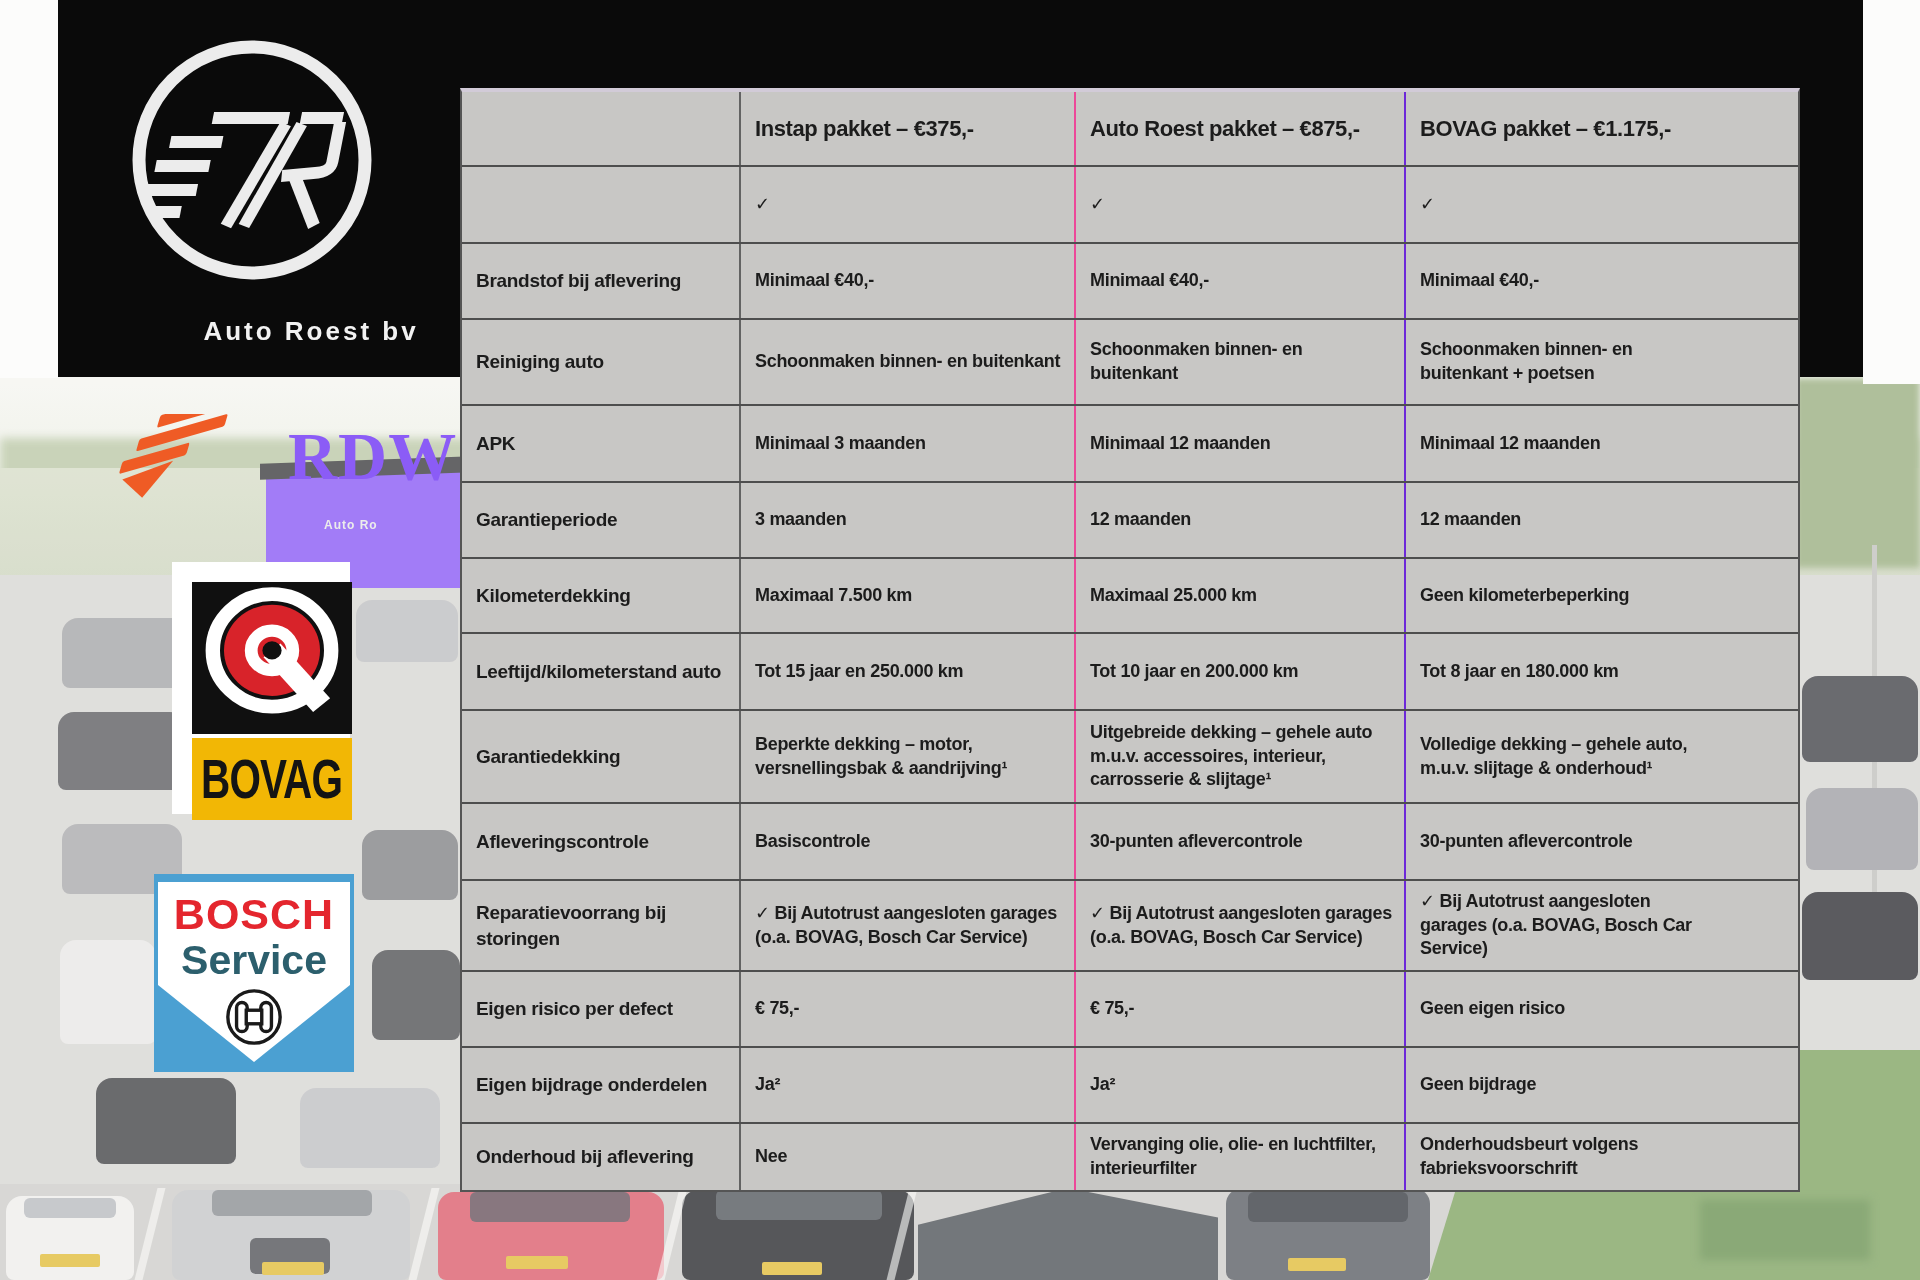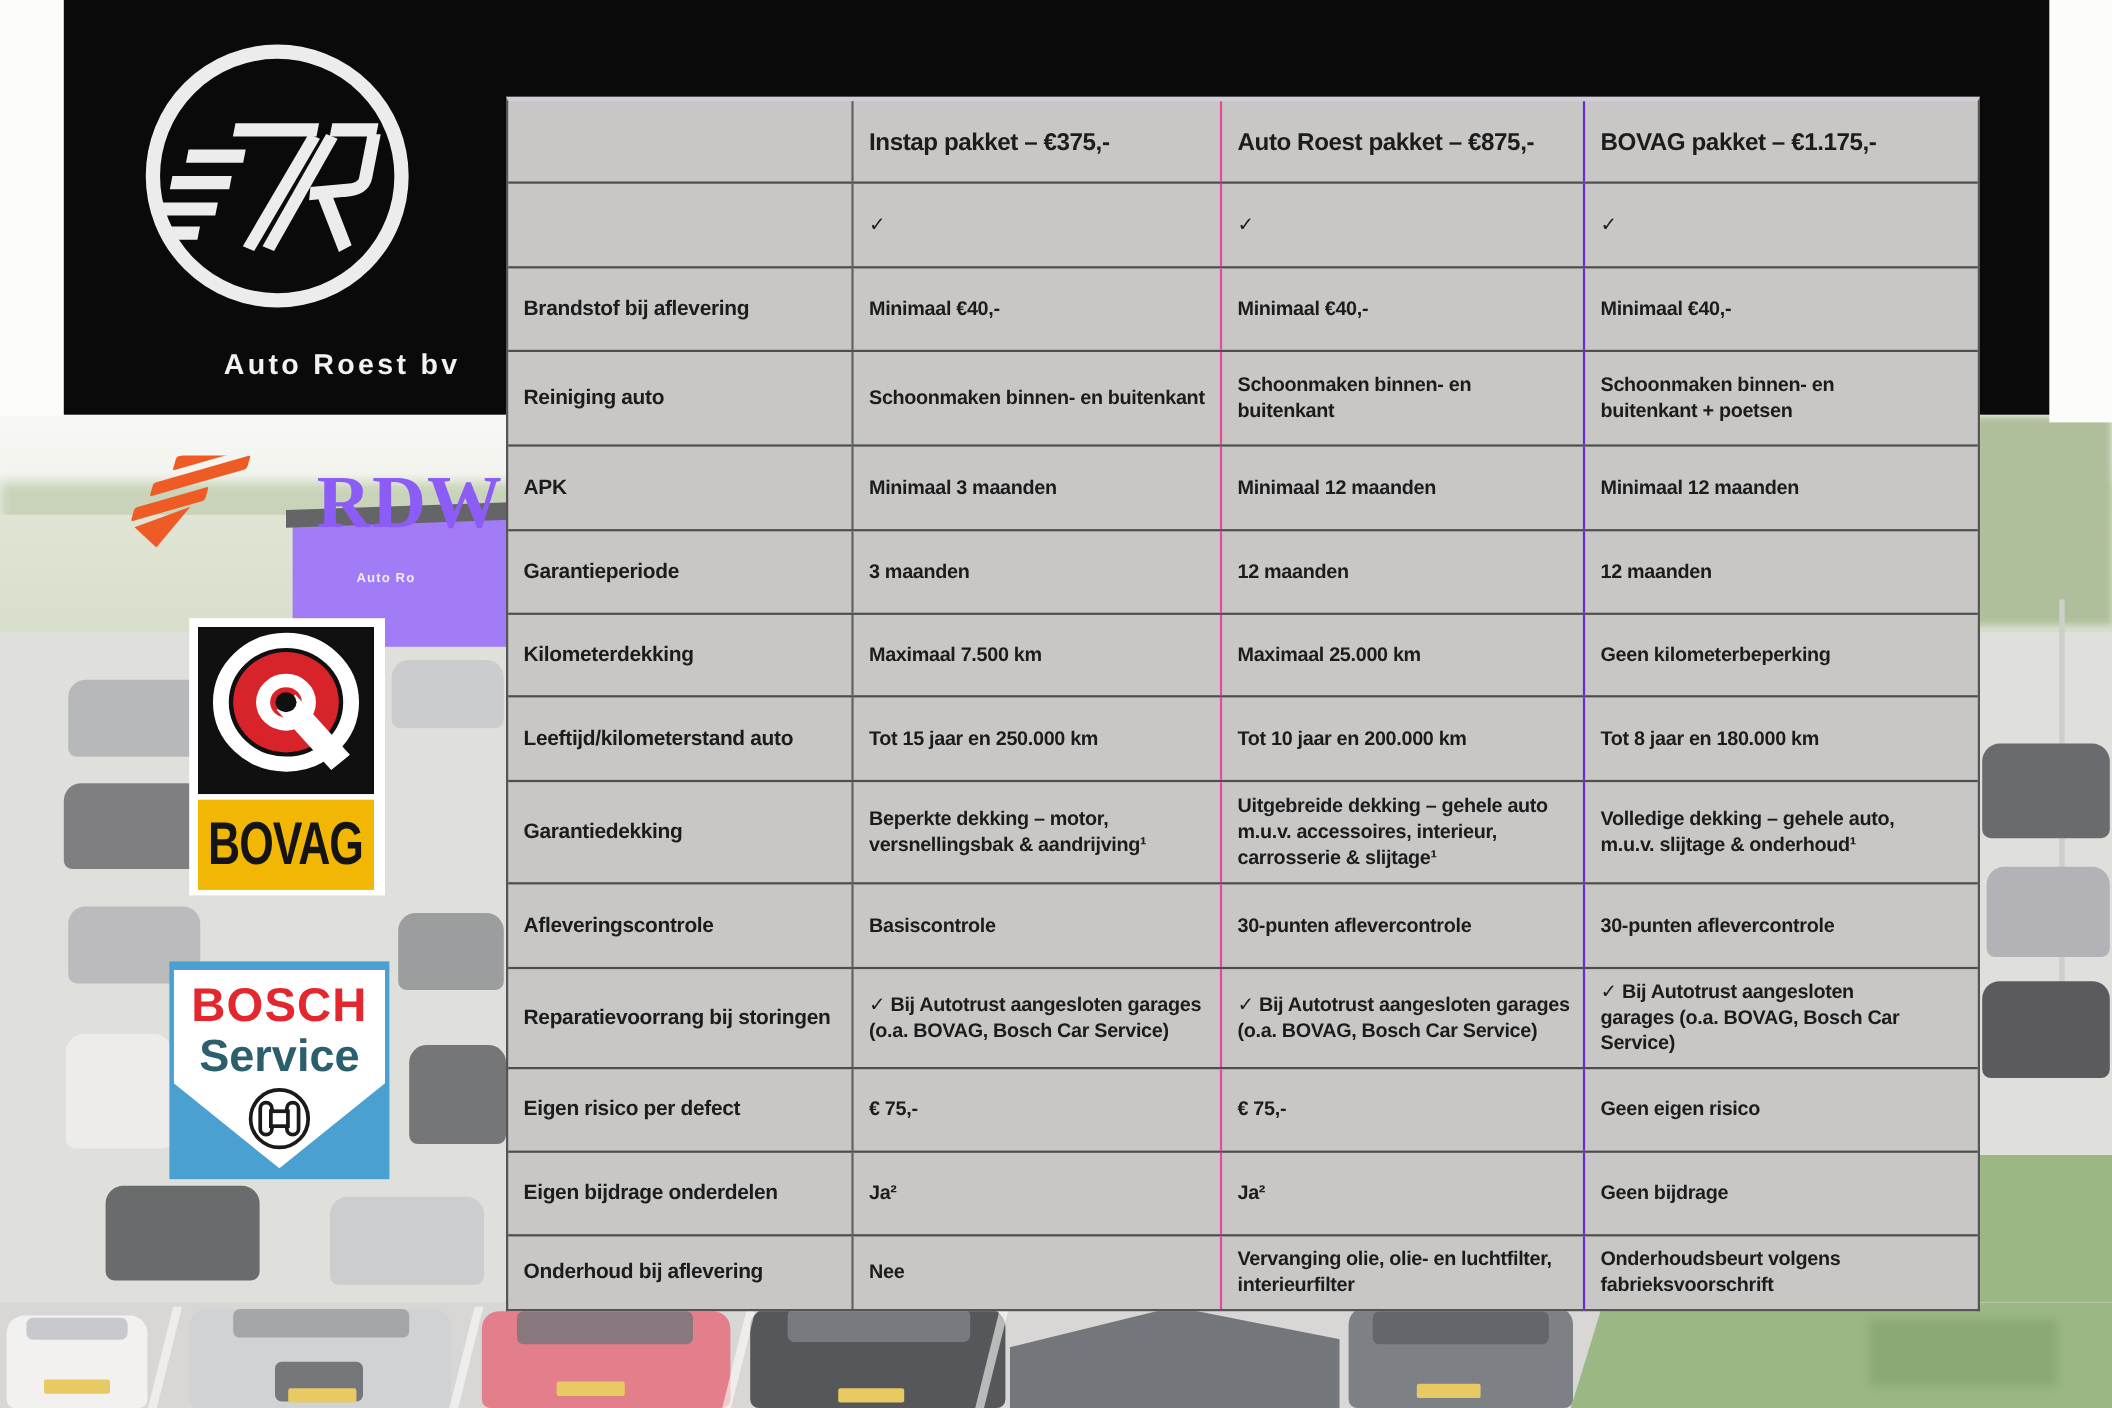--- a/index.html
+++ b/index.html
@@ -31,41 +31,41 @@
   .brand-name{position:absolute;left:92px;top:316px;width:322px;text-align:center;
               color:#f2f2f2;font-size:26px;font-weight:bold;letter-spacing:3px;}
 
   
   .rdw{position:absolute;left:112px;top:414px;display:flex;align-items:center;}
   .rdw-text{font-family:Liberation Serif, serif;font-weight:700;font-size:68px;
             color:#8b5cf6;letter-spacing:1px;margin-left:6px;transform:translateY(-4px);}
 
   
   .bovag{position:absolute;left:172px;top:562px;width:178px;height:252px;background:#fff;
-         padding:8px;box-sizing:border-box;}
+         padding:20px;box-sizing:border-box;}
   .bovag-emblem{width:160px;height:152px;}
   .bovag-band{width:160px;height:82px;background:#f2b705;display:flex;align-items:center;justify-content:center;}
   .bovag-band span{font-size:44px;font-weight:900;color:#141414;transform:scale(.92,1.25);letter-spacing:-1px;}
 
   
   .bosch{position:absolute;left:154px;top:874px;width:200px;height:198px;background:#4ba0d2;}
   .bosch-shield{position:absolute;inset:0;background:#fff;
      clip-path:polygon(2% 4%,98% 4%,98% 56%,50% 95%,2% 56%);
      display:flex;flex-direction:column;align-items:center;}
   .bosch-l1{font-size:43px;font-weight:900;color:#e4262e;letter-spacing:1px;margin-top:16px;}
   .bosch-l2{font-size:41px;font-weight:800;color:#2c5f6d;margin-top:-2px;}
 
   
   .pkg-table{position:absolute;left:460px;top:88px;width:1340px;height:1104px;background:#c8c7c5;
      border:2px solid #555;border-top:4px solid #d2cbd8;box-sizing:border-box;color:#1c1c1c;}
   .t-row{display:flex;border-top:2px solid #4e4e4e;box-sizing:border-box;}
   .t-row.t-head{border-top:none;text-align:center;}
   .t-cell{box-sizing:border-box;display:flex;align-items:center;padding:8px 12px 8px 14px;
           font-weight:bold;font-size:18px;letter-spacing:-0.3px;line-height:1.32;}
-  .t-cell:nth-child(1){width:312px;}
+  .t-cell:nth-child(1){width:277px;}
   .t-cell:nth-child(2){width:335px;border-left:2px solid #636363;}
   .t-cell:nth-child(3){width:330px;border-left:2px solid #ec4899;}
   .t-cell:nth-child(4){width:354px;border-left:2px solid #6d28d9;padding-right:52px;}
   .t-head .t-cell{font-size:22px;letter-spacing:-0.4px;}
   .t-label{font-size:19px;}
 </style>
 </head>
 <body>
 
 <div class="canvas">

